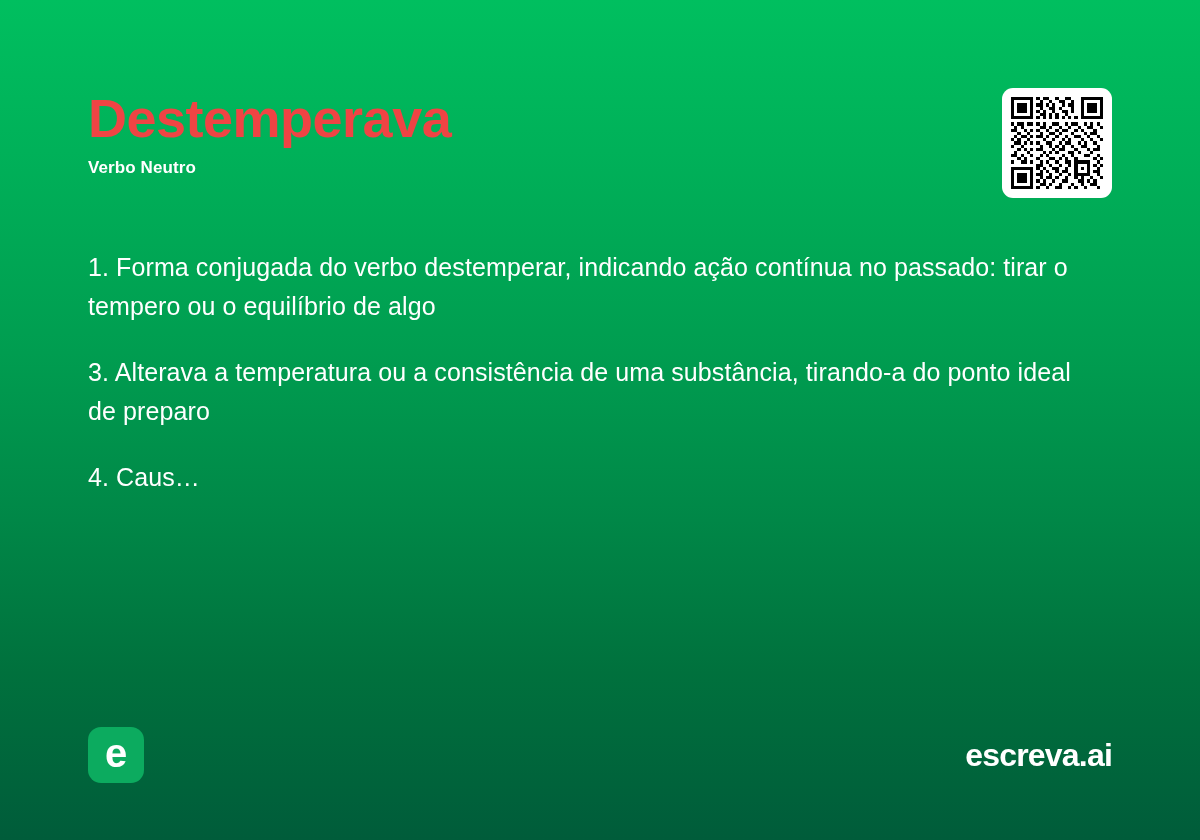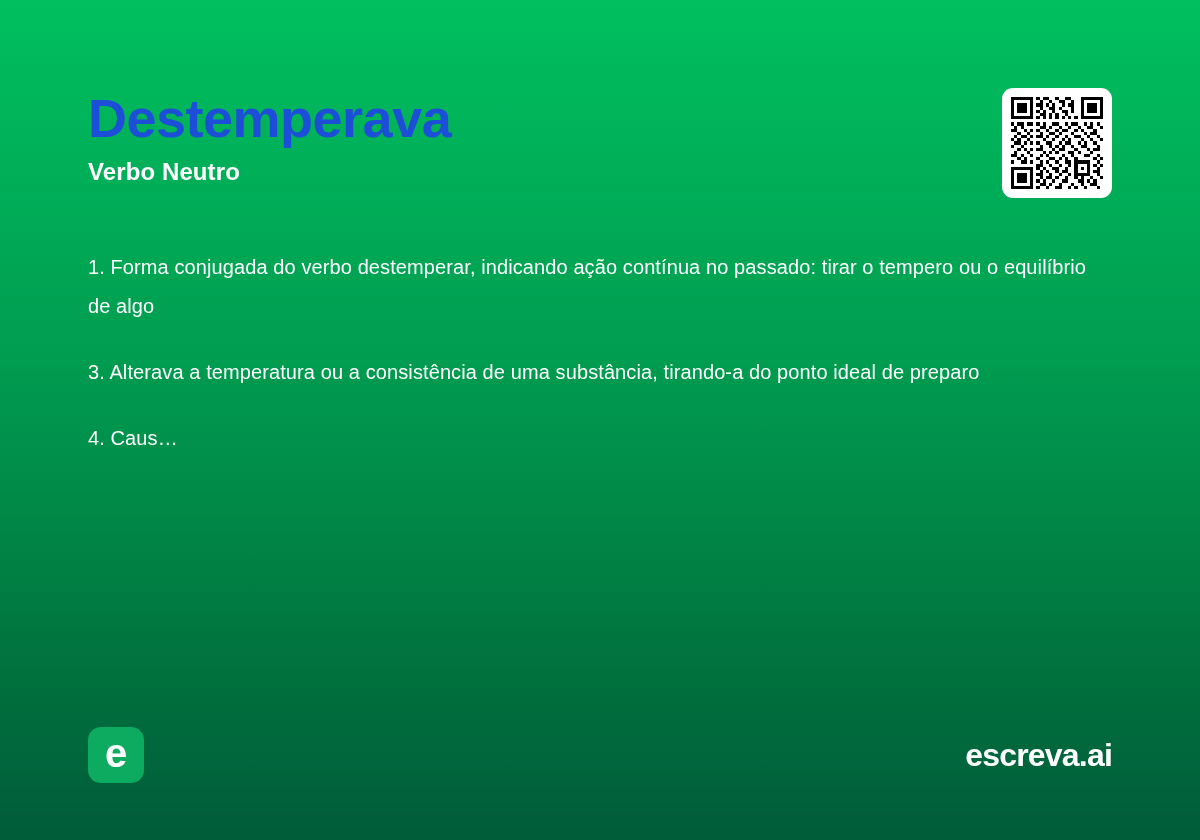--- a/index.html
+++ b/index.html
@@ -41,27 +41,27 @@
     justify-content: space-between;
   }
 
   .headings { padding-top: 2px; }
 
   .word-title {
     font-size: 54px;
     font-weight: 700;
     line-height: 1.04;
     letter-spacing: -0.5px;
-    color: #1d4ed8;
+    color: #ef4444;
     white-space: nowrap;
   }
 
   .word-class {
     margin-top: 12px;
-    font-size: 24px;
+    font-size: 17px;
     font-weight: 600;
     letter-spacing: 0.1px;
     color: #ffffff;
   }
 
   
   .qr-card {
     width: 110px;
     height: 110px;
     background: #ffffff;
@@ -74,21 +74,21 @@
 
   
   .definitions {
     position: absolute;
     top: 248px;
     left: 88px;
     width: 1010px;
   }
 
   .definition {
-    font-size: 20px;
+    font-size: 25px;
     line-height: 39px;
     font-weight: 400;
     letter-spacing: 0.1px;
     color: #ffffff;
     margin-bottom: 27px;
   }
 
   .definition:last-child { margin-bottom: 4px; }
 
   

